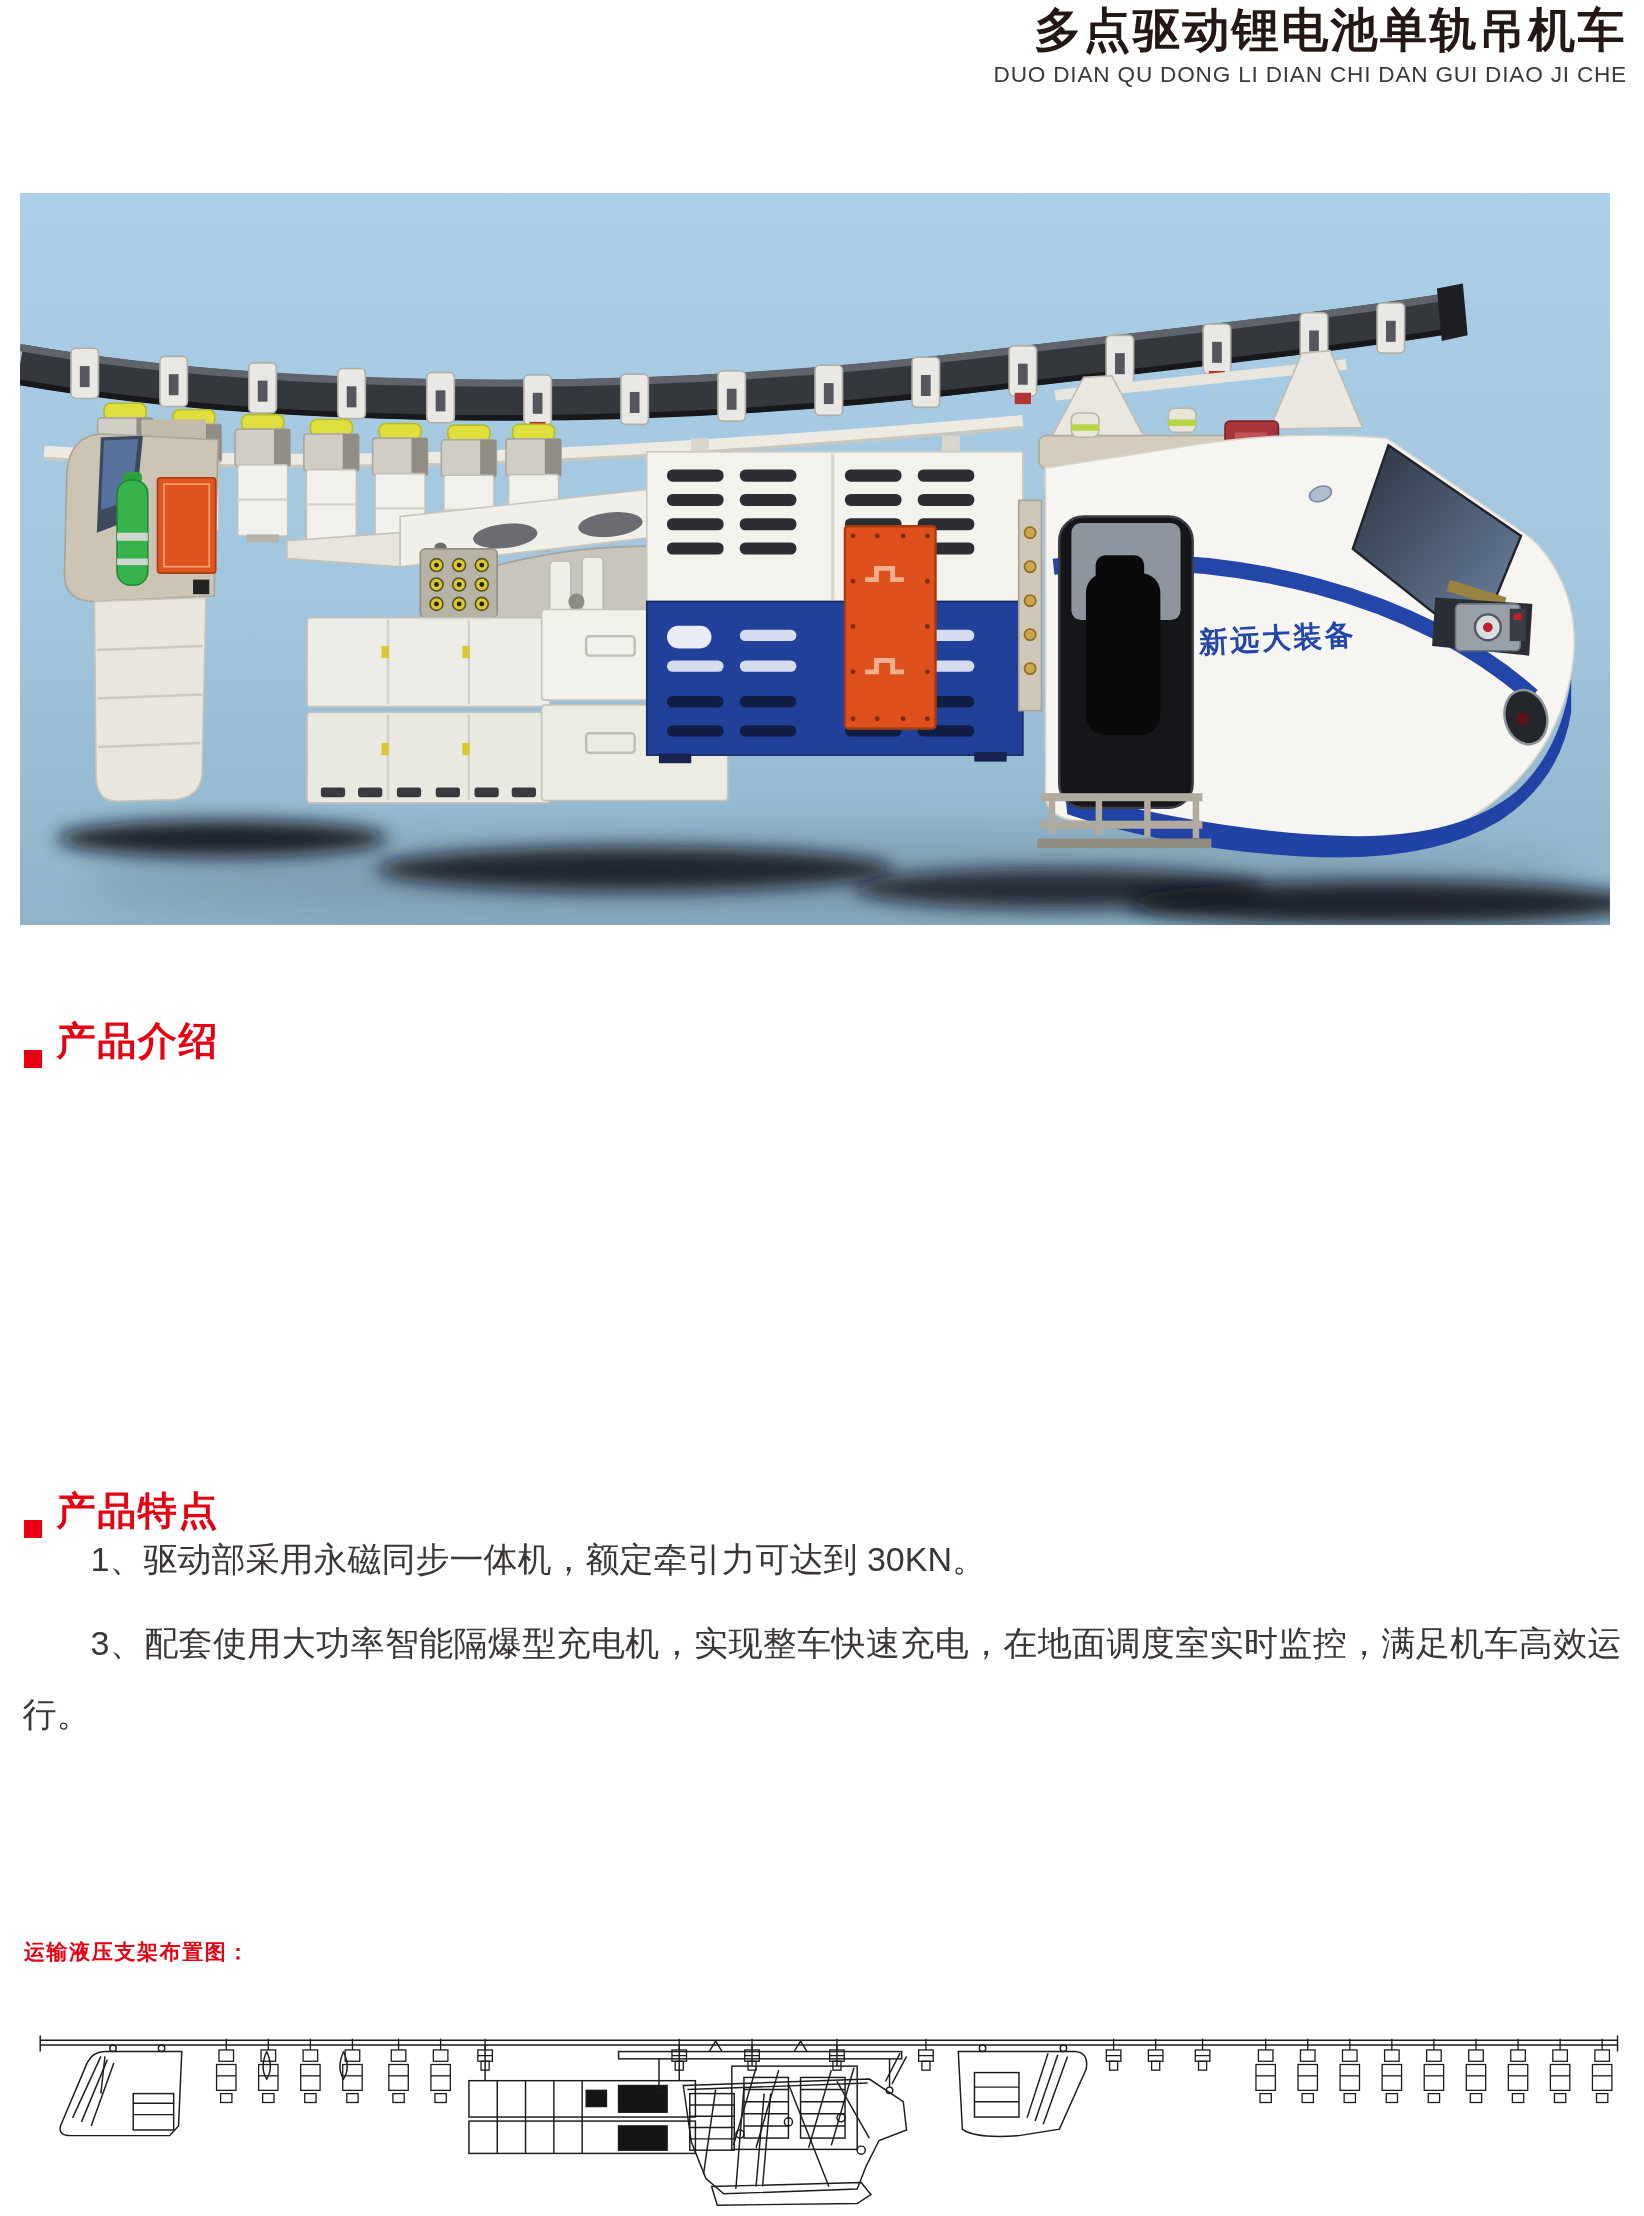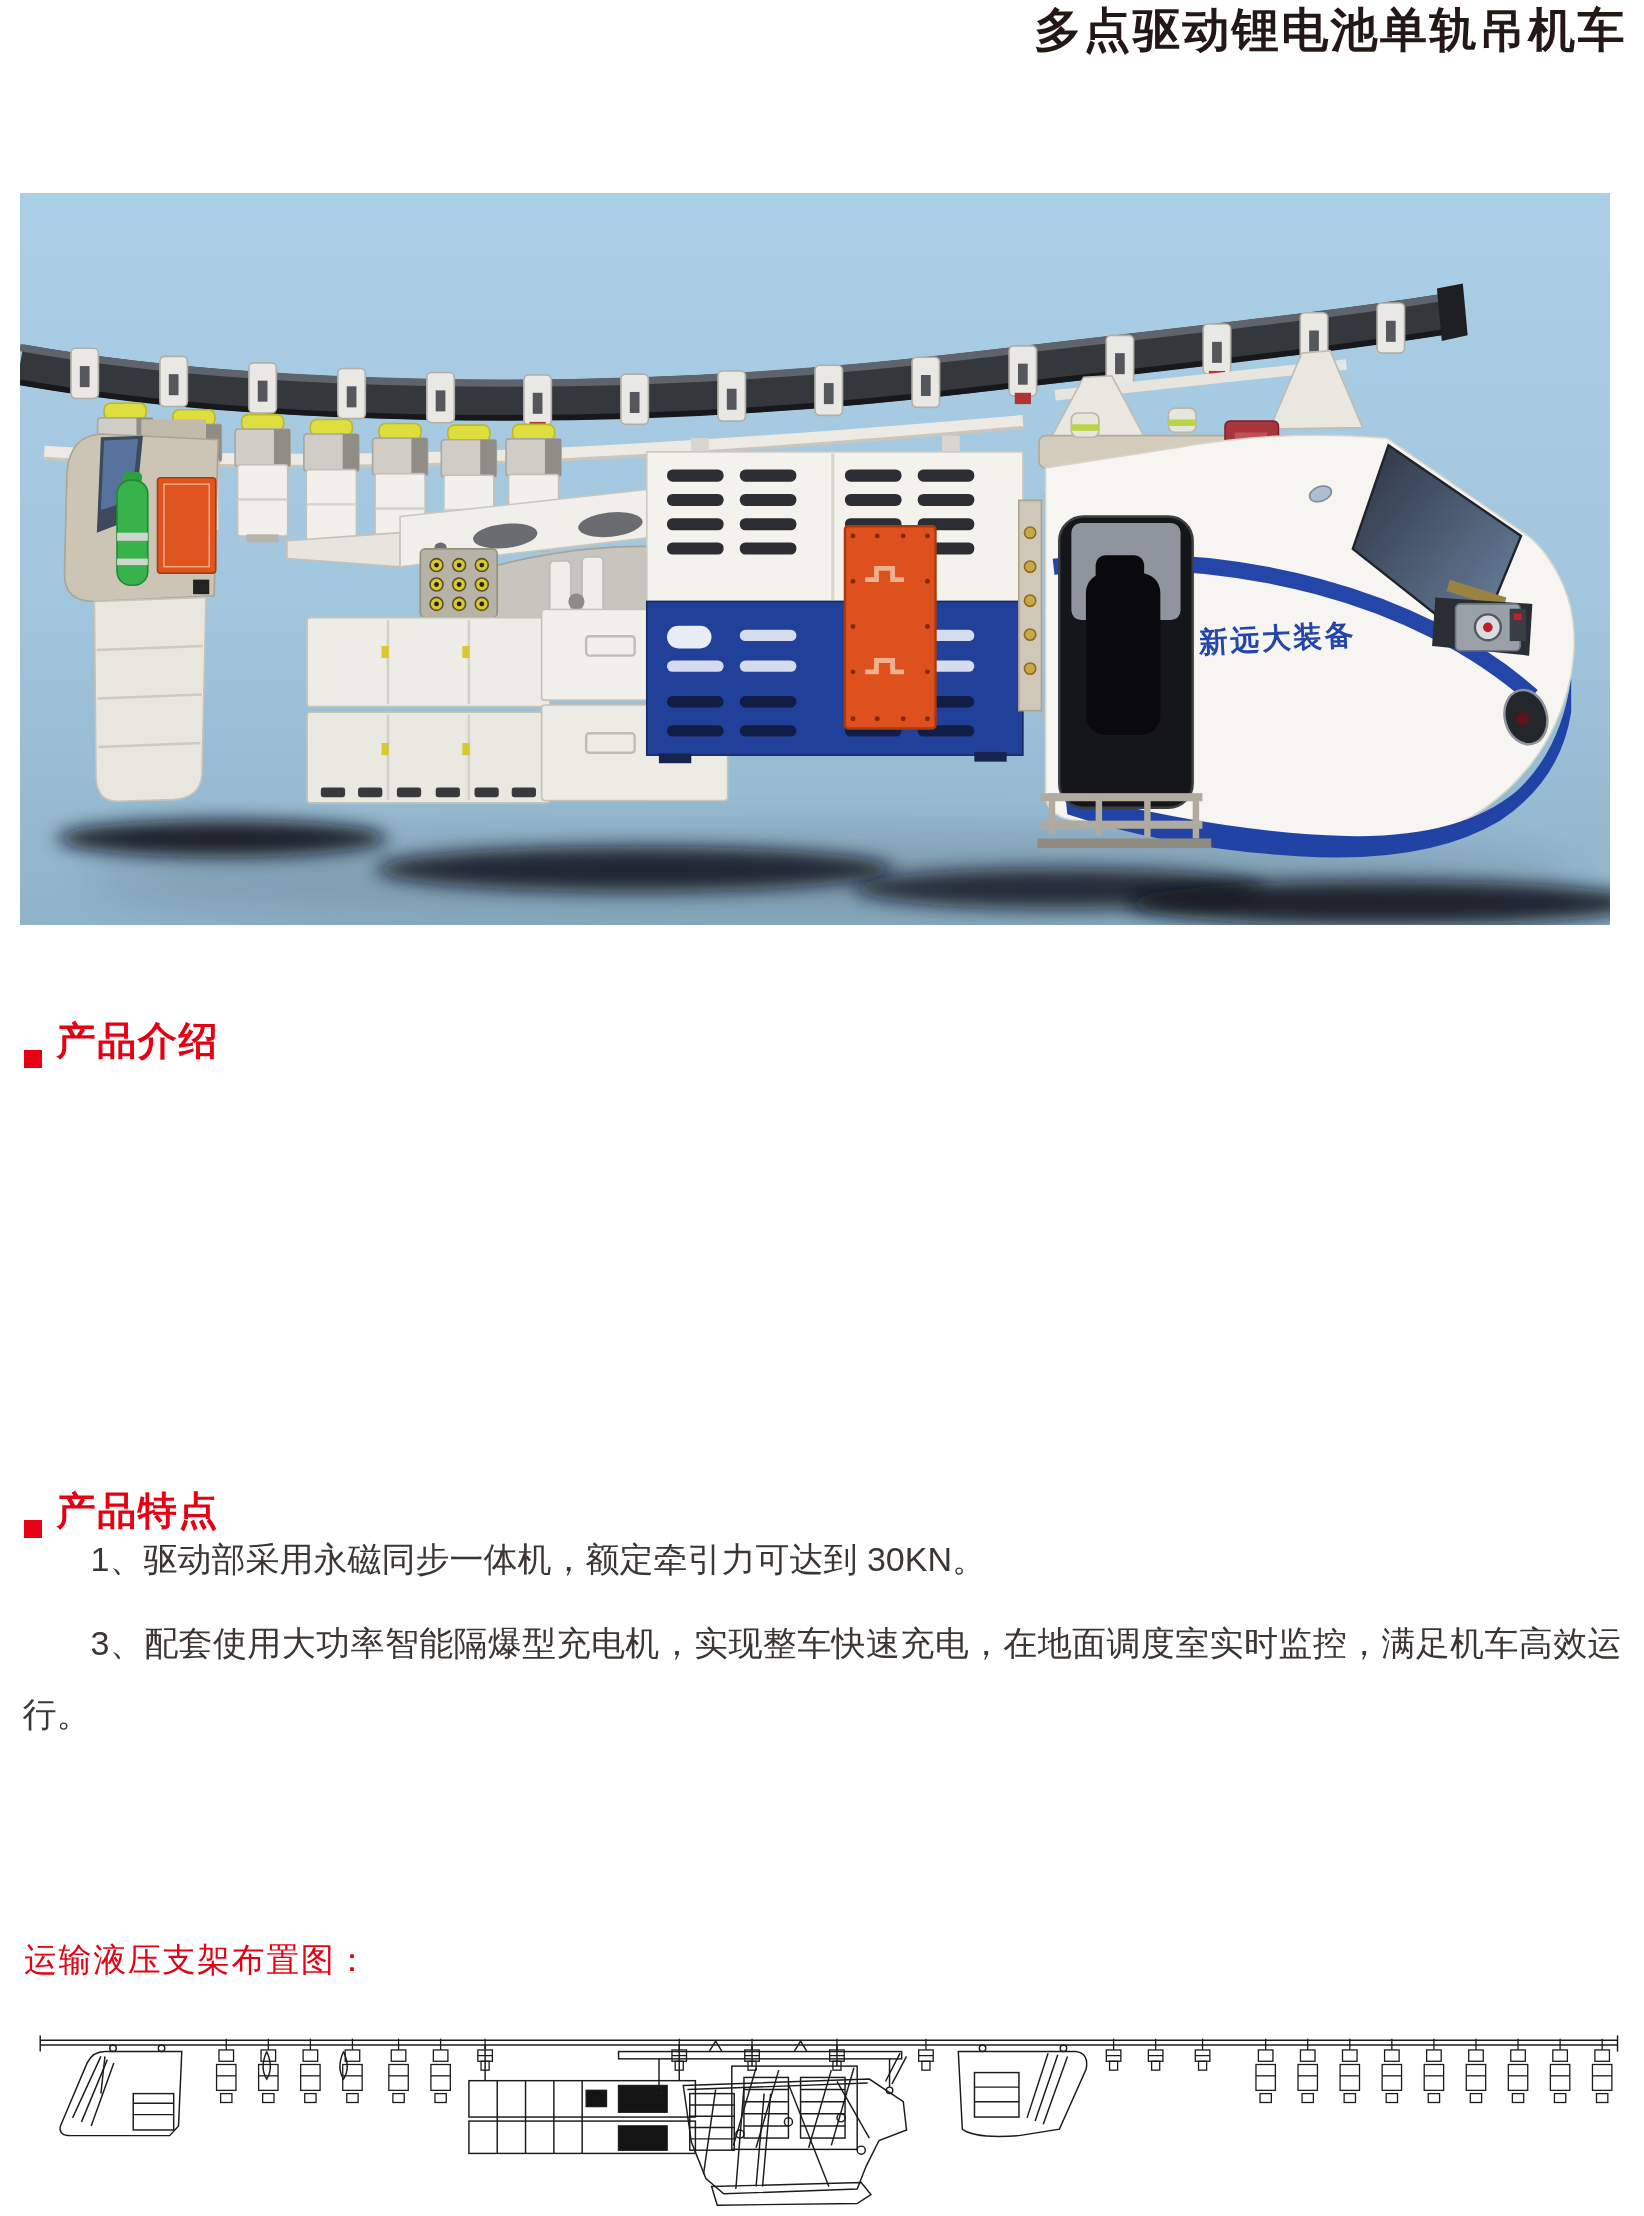--- a/index.html
+++ b/index.html
@@ -30,34 +30,35 @@
   .body-text{
     position:absolute;left:22.6px;width:1599px;font-size:34px;color:#3b3633;
     text-align:justify;
   }
   #intro-para{top:1056px;line-height:80px;text-indent:68px;}
   .features-list{top:1524px;}
   .features-list p{margin:0 0 0 0;line-height:71px;text-indent:68px;text-align:justify;}
   .features-list p + p{margin-top:13px;}
   
   #diagram-label{
-    position:absolute;left:24px;top:1938px;font-size:33px;font-weight:400;
+    position:absolute;left:24px;top:1938px;font-size:21px;font-weight:700;
     color:#e60012;letter-spacing:1.6px;text-align:right;
   }
   
   .diagram{position:absolute;left:20px;top:2016px;width:1604px;height:194px;}
   .diagram svg{display:block;width:100%;height:100%;}
 </style>
 </head>
 <body>
 
 <div class="page">
 
   <div class="title-block">
     <h1>多点驱动锂电池单轨吊机车</h1>
+    <div class="subtitle">DUO DIAN QU DONG LI DIAN CHI DAN GUI DIAO JI CHE</div>
   </div>
 
   <div class="hero">
     <svg viewBox="0 0 1966 905" preserveAspectRatio="none">
       <defs>
         <linearGradient id="sky" x1="0" y1="0" x2="0" y2="1">
           <stop offset="0" stop-color="#abcfe6"></stop>
           <stop offset="0.55" stop-color="#a2c6dd"></stop>
           <stop offset="1" stop-color="#8fb3c9"></stop>
         </linearGradient>

